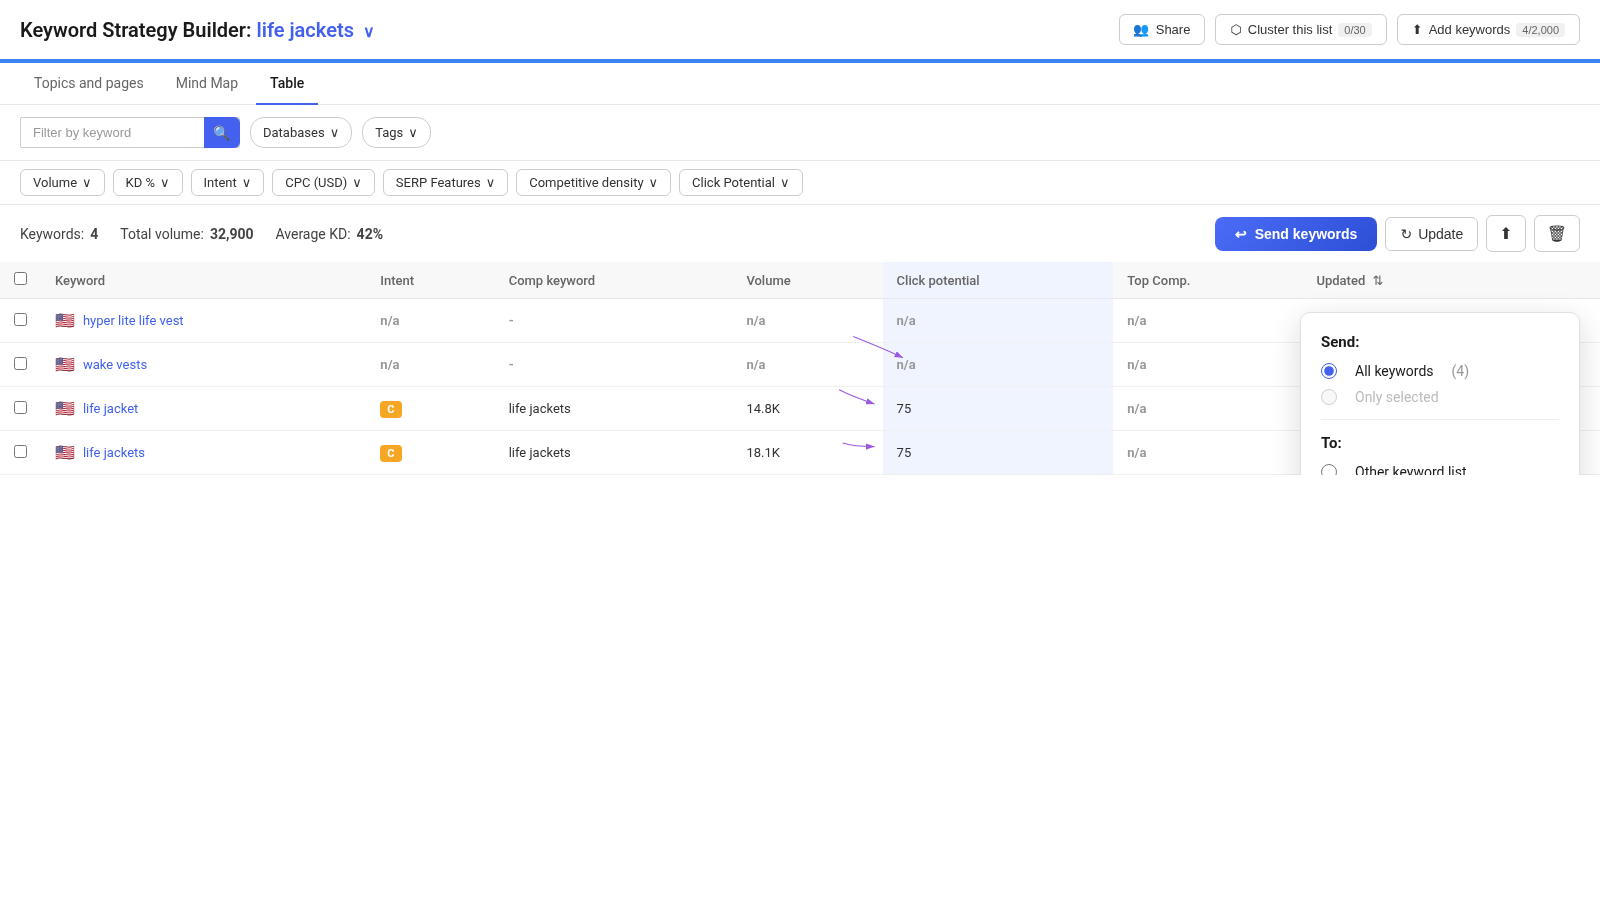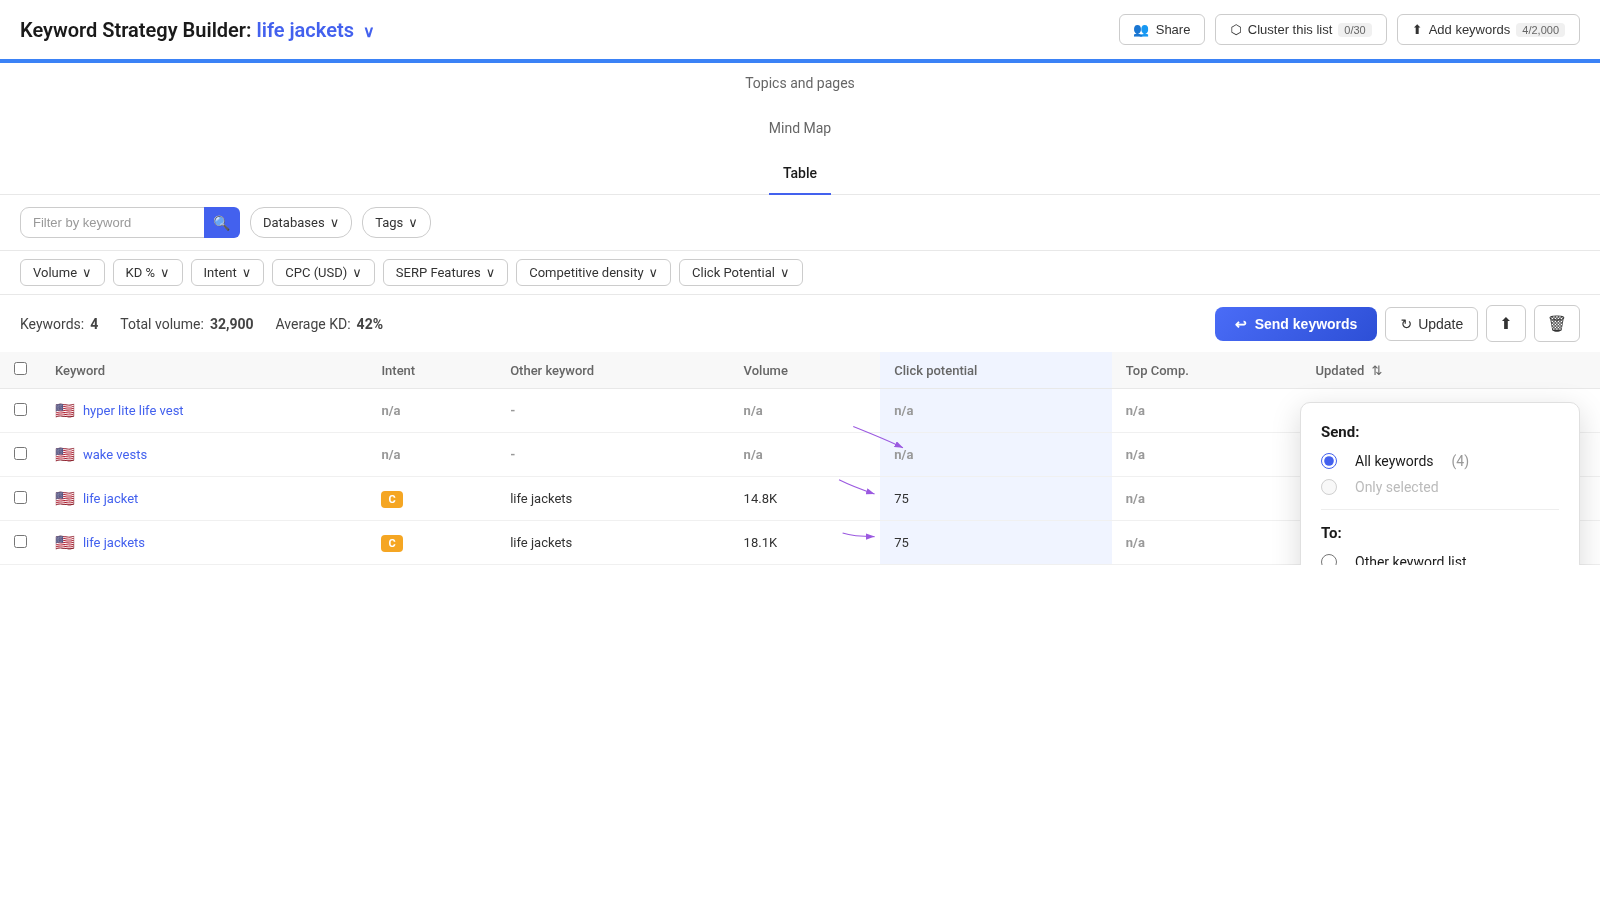--- a/index.html
+++ b/index.html
@@ -19,35 +19,35 @@
       border: 1px solid #ccc; background: #fff; border-radius: 6px;
       padding: 7px 14px; cursor: pointer; font-size: 13px; color: #333;
     }
     .btn-badge {
       background: #f0f0f0; border-radius: 4px; padding: 1px 6px;
       font-size: 11px; color: #666;
     }
 
     .tabs-bar {
       display: flex; align-items: center; padding: 0 20px;
-      border-bottom: 1px solid #e8e8e8; gap: 4px; flex-direction: column;
+      border-bottom: 1px solid #e8e8e8; gap: 4px;
     }
     .tab {
       padding: 12px 14px; cursor: pointer; font-size: 14px;
       color: #666; border-bottom: 2px solid transparent; margin-bottom: -1px;
     }
     .tab.active { color: #1a1a1a; border-bottom: 2px solid #4361ee; font-weight: 500; }
 
     .filters-row {
       display: flex; align-items: center; padding: 12px 20px; gap: 10px;
       border-bottom: 1px solid #e8e8e8;
     }
     .search-wrap { position: relative; display: flex; align-items: center; }
     .search-input {
-      border: 1px solid #ccc; border-radius: 9px; padding: 7px 36px 7px 12px;
+      border: 1px solid #ccc; border-radius: 2px; padding: 7px 36px 7px 12px;
       font-size: 13px; width: 220px; color: #333; outline: none;
     }
     .search-input::placeholder { color: #999; }
     .search-btn {
       position: absolute; right: 0; top: 0; bottom: 0; width: 36px;
       background: #4361ee; border: none; border-radius: 0 6px 6px 0;
       cursor: pointer; display: flex; align-items: center; justify-content: center;
       color: #fff; font-size: 14px;
     }
     .filter-dropdown {
@@ -264,21 +264,21 @@
           <th class="col-check">
             <input type="checkbox" style="">
           </th>
           <th>
             <span>Keyword</span>
           </th>
           <th>
             <span>Intent</span>
           </th>
           <th>
-            <span>Other keyword</span>
+            <span>Comp keyword</span>
           </th>
           <th>
             <span>Volume</span>
           </th>
           <th class="highlight-col">
             <span>Click potential</span>
           </th>
           <th>
             <span>Top Comp.</span>
           </th>

